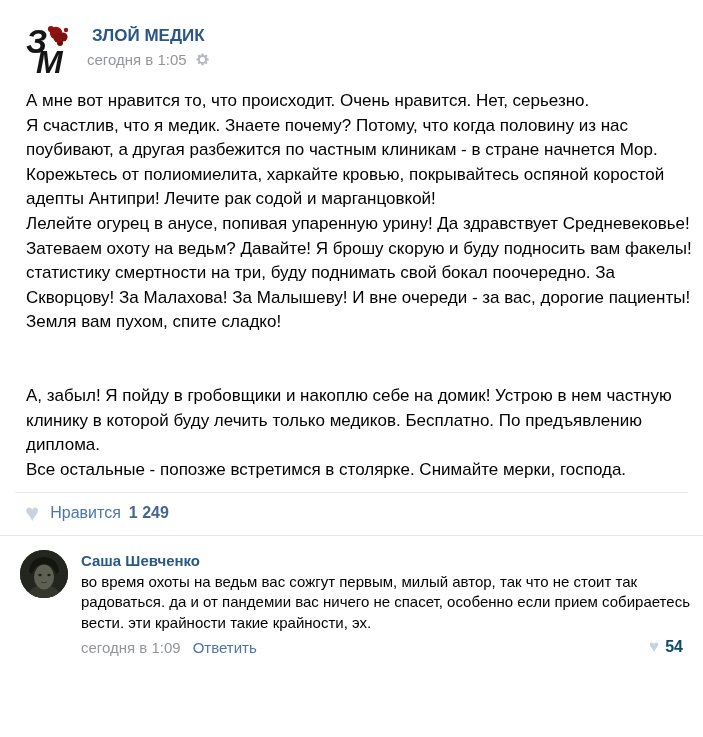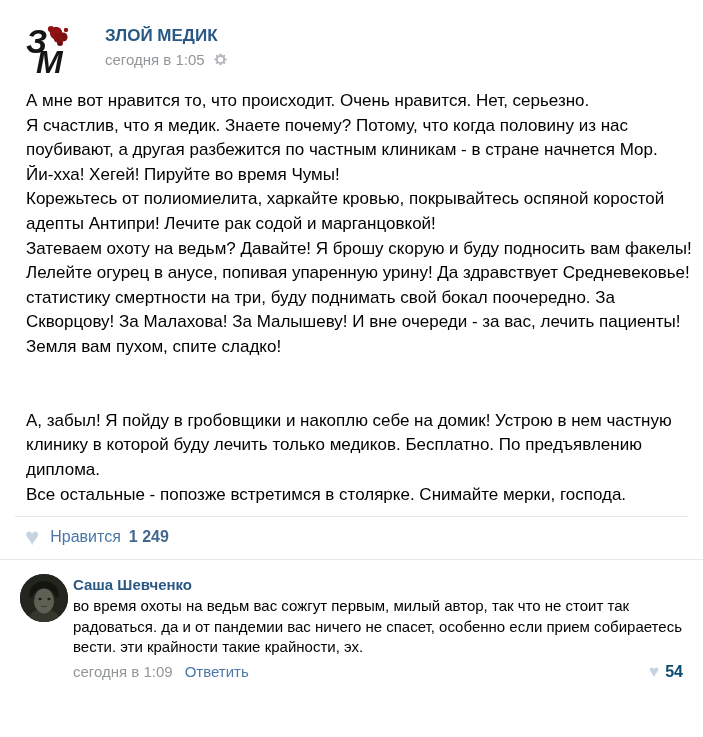--- a/index.html
+++ b/index.html
@@ -6,42 +6,42 @@
   body {
     width:703px; height:737px; background:#ffffff; overflow:hidden;
     font-family:"Liberation Sans", sans-serif;
     -webkit-font-smoothing:antialiased;
   }
   .page { position:relative; width:703px; height:737px; }
 
   
   .post-header { display:flex; padding:20px 20px 0 20px; }
   .avatar-logo { width:56px; height:56px; flex:0 0 56px; cursor:pointer; }
-  .header-info { margin-left:29px; padding-top:6px; }
+  .header-info { margin-left:11px; padding-top:6px;text-align:center; }
   .community-name { font-size:17px; font-weight:bold; color:#2a5885; text-decoration:none; cursor:pointer; display:inline-block; }
   .post-time-row { margin-top:5px; font-size:15px; color:#939699; display:flex; align-items:center; }
   .gear-wrap { margin-left:8px; display:inline-flex; align-items:center; cursor:pointer; }
 
   
   .post-text { padding:0 26px; margin-top:13px; font-size:17px; line-height:24.6px; color:#000; }
   .text-line { min-height:24.6px; white-space:nowrap; }
 
   
   .divider-inset { border-top:1px solid #e7e8ec; margin:9px 15px 0 15px; }
   .like-row { display:flex; align-items:center; margin:10px 0 0 25px; width:max-content; cursor:pointer; }
   .heart-big { color:#c9d3e0; font-size:24px; line-height:20px; }
   .like-label { margin-left:11px; font-size:16px; color:#4a76a8; }
   .like-count { margin-left:8px; font-size:16px; font-weight:bold; color:#45678f; }
 
   .divider-full { border-top:1px solid #e7e8ec; margin-top:12px; }
 
   
   .comment { display:flex; padding:14px 20px 0 20px; }
   .comment-avatar { width:48px; height:48px; border-radius:50%; overflow:hidden; flex:0 0 48px; cursor:pointer; background:#23251f; }
-  .comment-body { margin-left:5px; flex:1; min-width:0; }
+  .comment-body { margin-left:13px; flex:1; min-width:0; }
   .comment-author { font-size:15px; font-weight:bold; color:#2a5885; display:inline-block; margin:2px 0 3px 0; cursor:pointer; }
   .comment-text { font-size:15px; line-height:20.5px; color:#000; }
   .comment-line { white-space:nowrap; min-height:20.5px; }
   .comment-footer { display:flex; align-items:center; margin-top:5px; font-size:15px; }
   .comment-time { color:#939699; cursor:pointer; }
   .reply-link { color:#4a76a8; margin-left:12px; cursor:pointer; }
   .comment-like { margin-left:auto; display:flex; align-items:center; cursor:pointer; }
   .heart-small { color:#c9d3e0; font-size:17px; line-height:14px; }
   .comment-like-count { color:#0c4a6e; font-weight:bold; font-size:16px; margin-left:6px; }
 </style>
@@ -76,27 +76,26 @@
           </svg>
         </span>
       </div>
     </div>
   </div>
 
   <div class="post-text">
     <div class="text-line">А мне вот нравится то, что происходит. Очень нравится. Нет, серьезно.</div>
     <div class="text-line">Я счастлив, что я медик. Знаете почему? Потому, что когда половину из нас</div>
     <div class="text-line">поубивают, а другая разбежится по частным клиникам - в стране начнется Мор.</div>
-    <div class="text-line">Йи-хха! Хегей! Пируйте во время Чумы!</div>
     <div class="text-line">Корежьтесь от полиомиелита, харкайте кровью, покрывайтесь оспяной коростой</div>
     <div class="text-line">адепты Антипри! Лечите рак содой и марганцовкой!</div>
+    <div class="text-line">Лелейте огурец в анусе, попивая упаренную урину! Да здравствует Средневековье!</div>
     <div class="text-line">Затеваем охоту на ведьм? Давайте! Я брошу скорую и буду подносить вам факелы!</div>
-    <div class="text-line">Лелейте огурец в анусе, попивая упаренную урину! Да здравствует Средневековье!</div>
     <div class="text-line">статистику смертности на три, буду поднимать свой бокал поочередно. За</div>
-    <div class="text-line">Скворцову! За Малахова! За Малышеву! И вне очереди - за вас, лечить пациенты!</div>
+    <div class="text-line">Скворцову! За Малахова! За Малышеву! И вне очереди - за вас, дорогие пациенты!</div>
     <div class="text-line">Земля вам пухом, спите сладко!</div>
     <div class="text-line"></div>
     <div class="text-line"></div>
     <div class="text-line">А, забыл! Я пойду в гробовщики и накоплю себе на домик! Устрою в нем частную</div>
     <div class="text-line">клинику в которой буду лечить только медиков. Бесплатно. По предъявлению</div>
     <div class="text-line">диплома.</div>
     <div class="text-line">Все остальные - попозже встретимся в столярке. Снимайте мерки, господа.</div>
   </div>
 
   <div class="divider-inset"></div>

